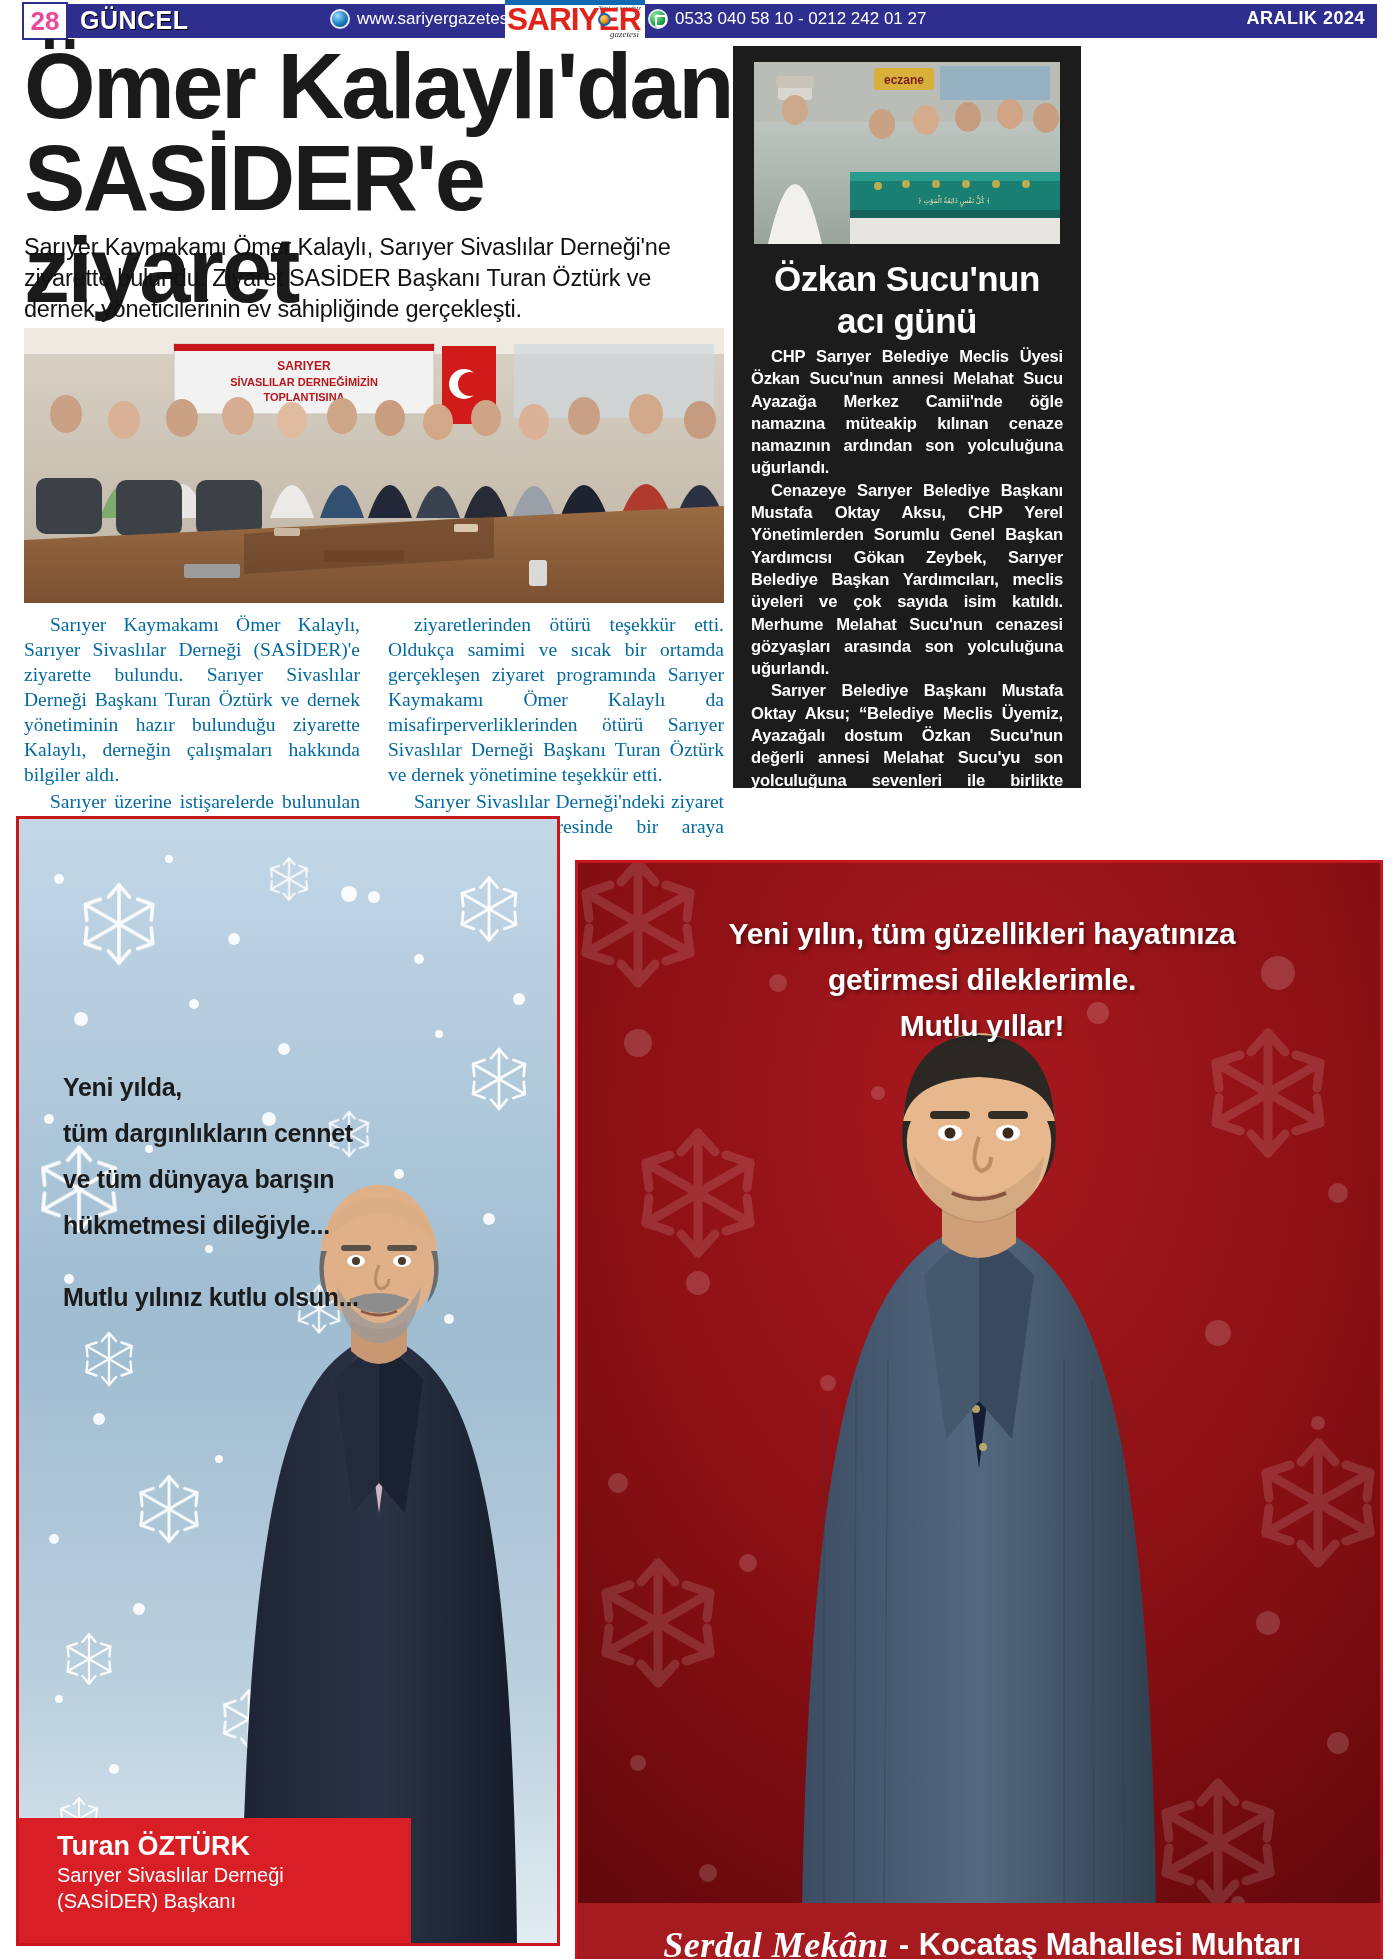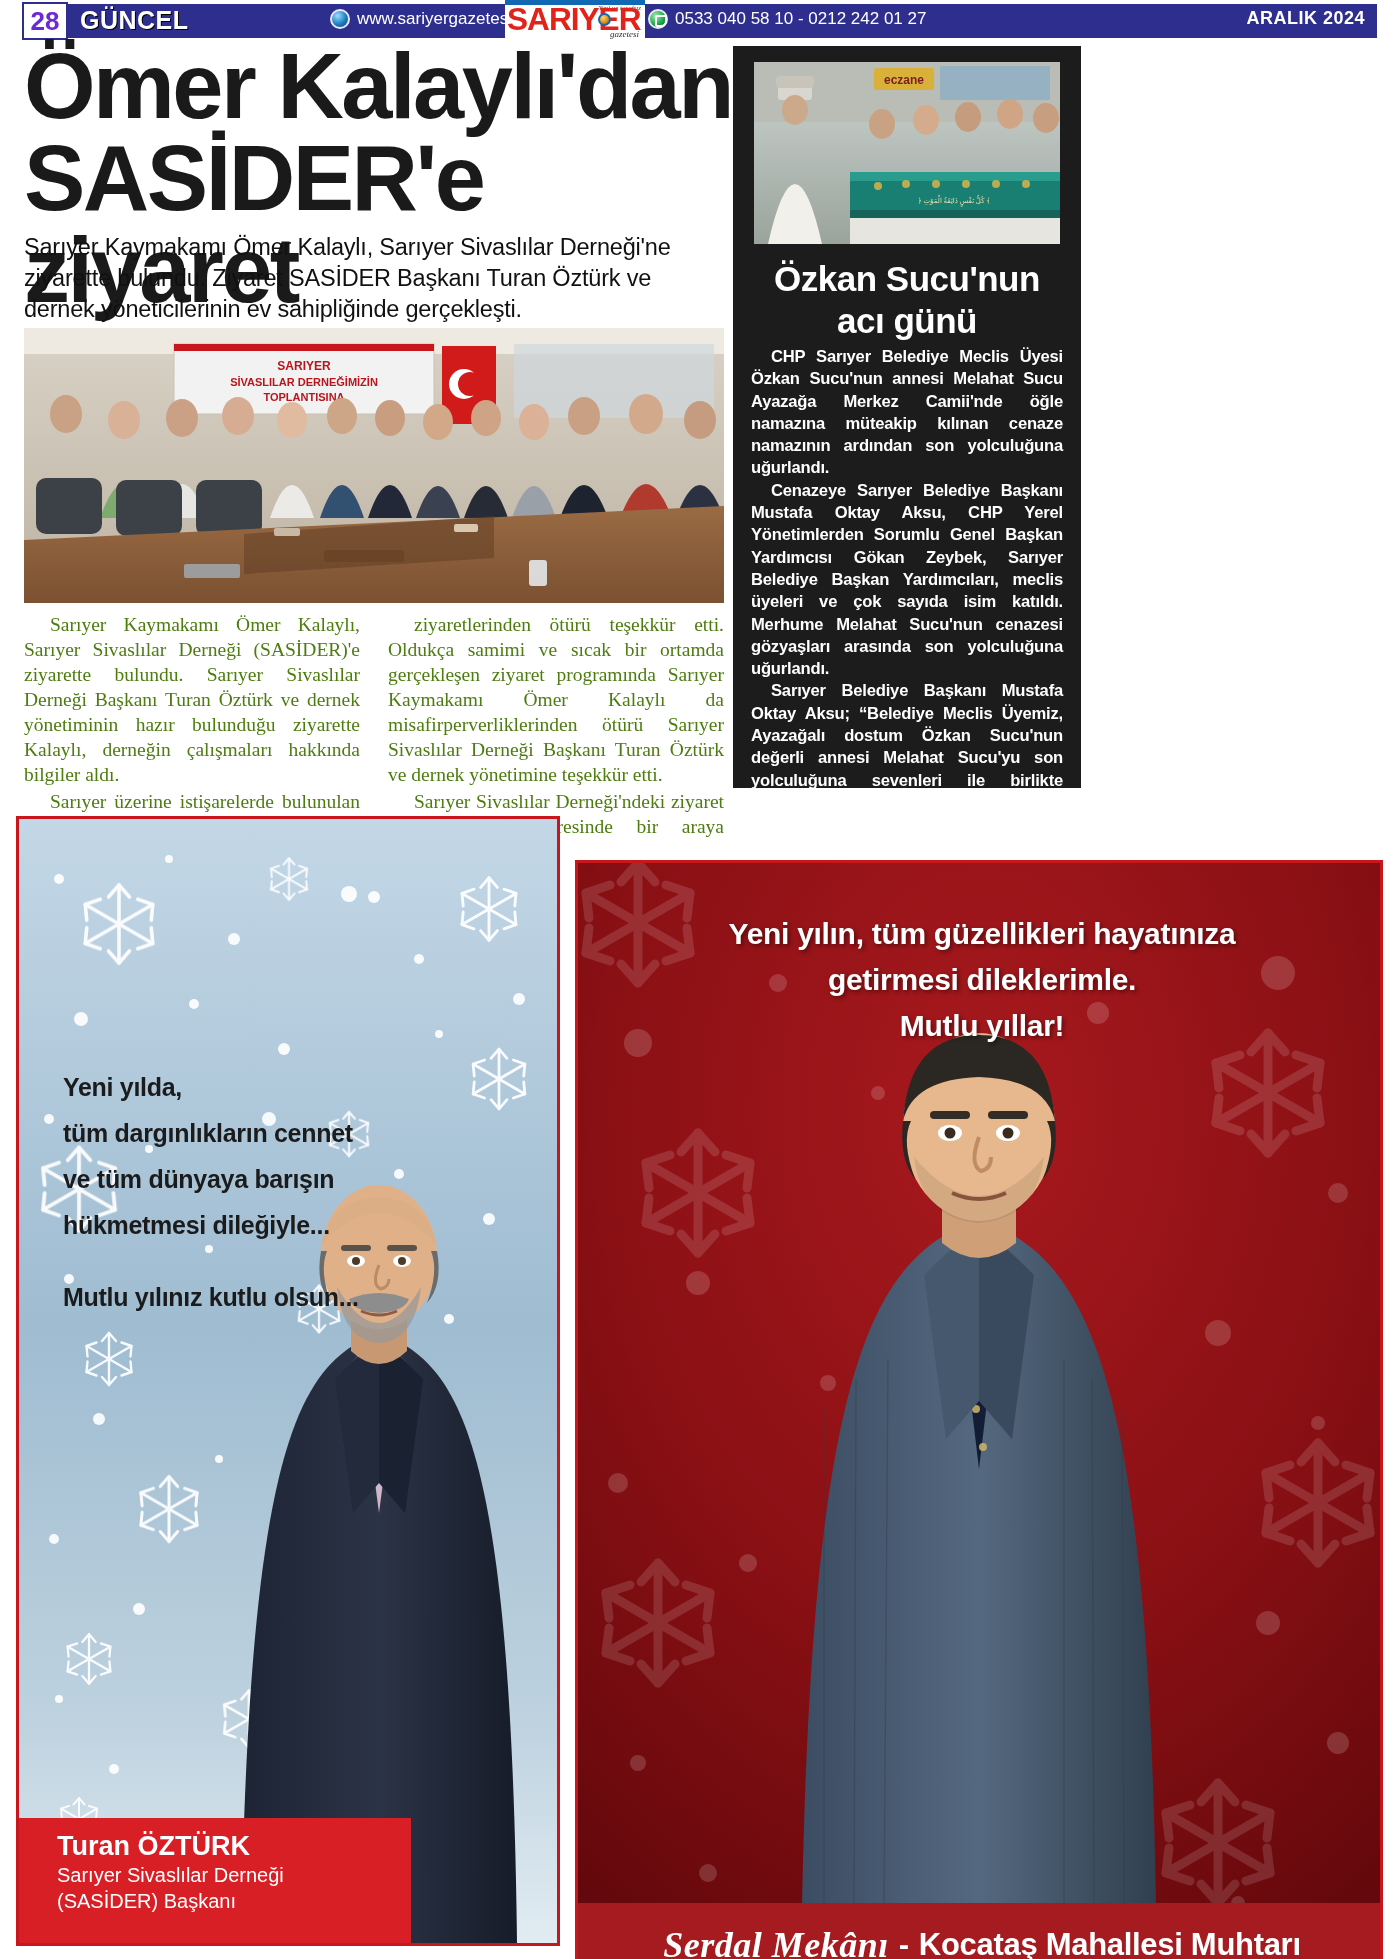--- a/index.html
+++ b/index.html
@@ -12,21 +12,21 @@
   .page { position: relative; width: 1399px; height: 1959px; background:#fff; }
 
   
   .masthead {
     position: absolute; left: 22px; top: 4px; width: 1355px; height: 34px;
     background: #2e2e8f;
     display: flex; align-items: center;
   }
   .pagenum {
     position:absolute; left:22px; top:2px; width:46px; height:38px;
-    background:#ffffff; color:#6d28d9; font-weight:bold; font-size:26px;
+    background:#ffffff; color:#ec4899; font-weight:bold; font-size:26px;
     display:flex; align-items:center; justify-content:center;
     font-family:"Liberation Sans", sans-serif;
     border:2px solid #2e2e8f;
   }
   .section-name {
     position:absolute; left:80px; top:6px;
     color:#ffffff; font-size:25px; font-weight:bold; letter-spacing:0.5px;
     font-family:"Liberation Sans", sans-serif;
     text-shadow: 1px 1px 0 #000;
   }
@@ -106,21 +106,21 @@
   }
 
   
   .body-cols {
     position:absolute; left:24px; top:612px; width:700px;
     display:flex; gap:28px;
   }
   .bcol { width:336px; }
   .bcol p {
     font-family:"Liberation Serif", serif;
-    font-size:19.5px; line-height:25px; color:#4d7c0f;
+    font-size:19.5px; line-height:25px; color:#0369a1;
     text-indent:26px; text-align:justify; margin-bottom:2px;
   }
 
   
   .obit {
     position:absolute; left:733px; top:46px; width:348px; height:742px;
     background:#1c1c1c;
     padding:0;
   }
   .obit-photo {

